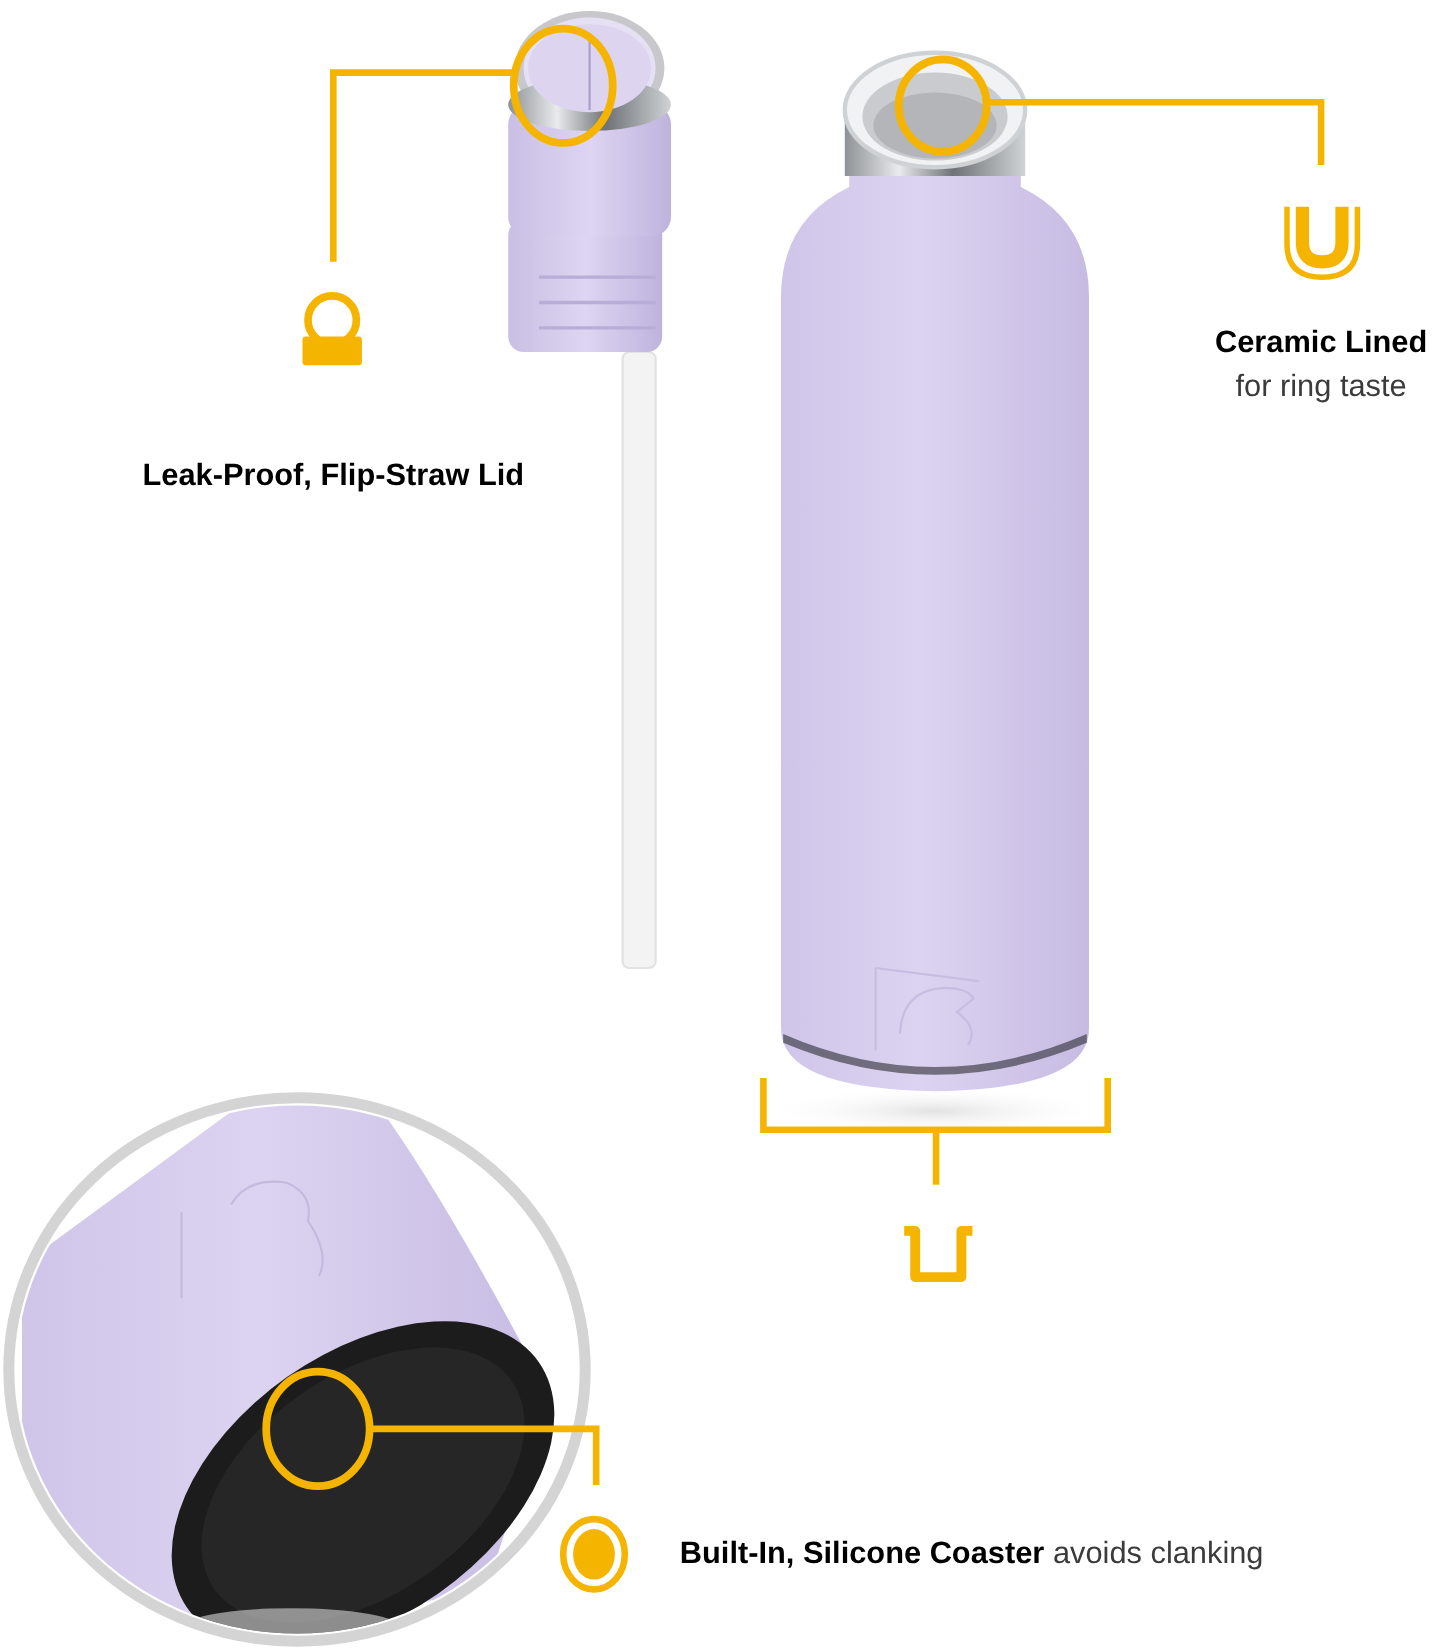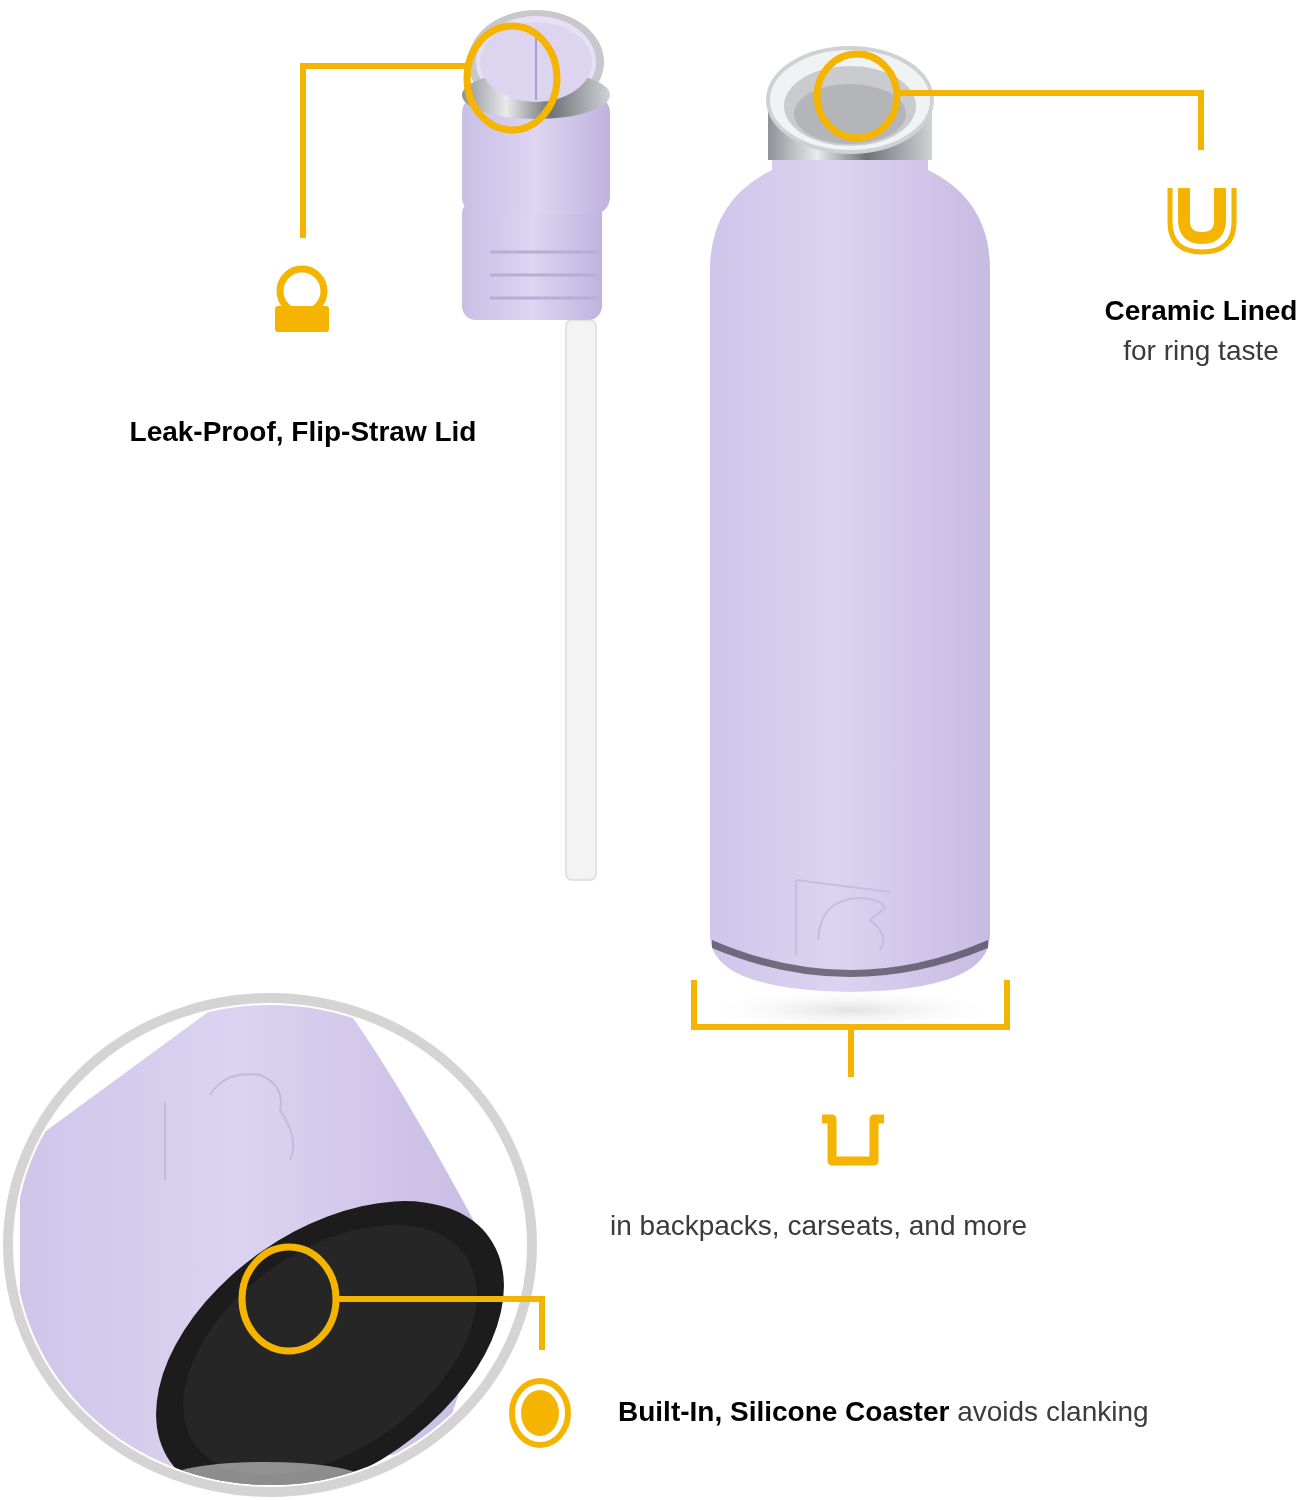--- a/index.html
+++ b/index.html
@@ -124,18 +124,17 @@
 <div class="callout-text center" style="left:96px;top:372px;width:414px;margin-top:40px;">
   <div><b>Leak-Proof, Flip-Straw Lid</b></div>
 </div>
 
 <div class="callout-text center" style="left:1090px;top:291px;width:222px;">
   <div><b>Ceramic Lined</b></div>
   <div>for ring taste</div>
 </div>
 
 <div class="callout-text" style="left:610px;top:1206px;width:520px;">
-  <div>in backpacks, carseats, and more</div>
 </div>
 
 <div class="callout-text" style="left:618px;top:1392px;width:640px;">
   <div><b>Built-In, Silicone Coaster</b><span> avoids clanking</span></div>
 </div>
 
 </body></html>

